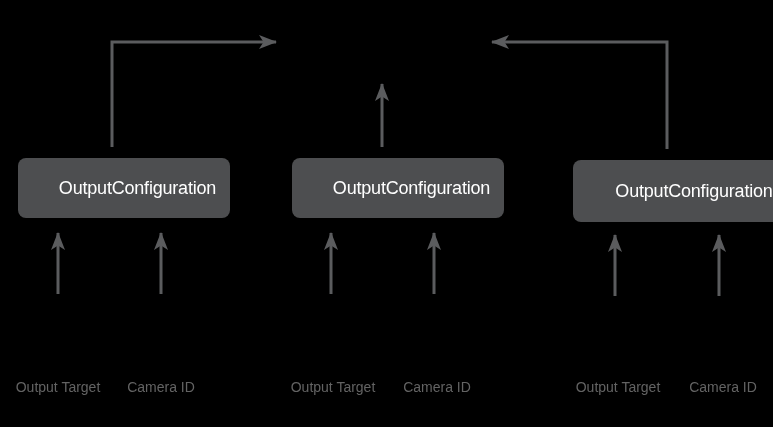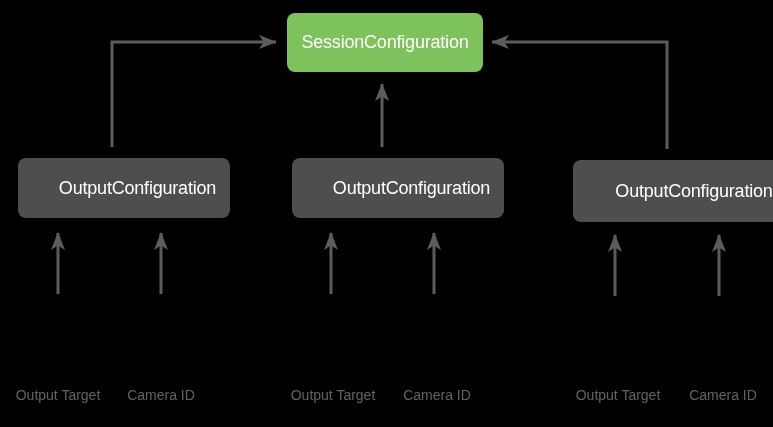--- a/index.html
+++ b/index.html
@@ -39,21 +39,21 @@
   .node.session{
     left:287px;top:13px;width:196px;height:59px;
     background:var(--session-node);
   }
   .node.output{background:var(--output-node);padding-left:27px;}
   .node.out1{left:18px;top:158px;width:185px;height:60px;}
   .node.out2{left:292px;top:158px;width:185px;height:60px;}
   .node.out3{left:573px;top:160px;width:188px;height:62px;}
   .input-label{
     position:absolute;
-    top:388px;
+    top:380px;
     transform:translateX(-50%);
     color:var(--input-label);
     font-size:14px;
     line-height:14px;
     white-space:nowrap;
   }
   .il1{left:58px;}
   .il2{left:161px;}
   .il3{left:333px;}
   .il4{left:437px;}
@@ -77,23 +77,20 @@
     <path class="edge" marker-end="url(#ah)" d="M667,149 V42 H492"></path>
 
     <path class="edge" marker-end="url(#ah)" d="M58,294 V233"></path>
     <path class="edge" marker-end="url(#ah)" d="M161,294 V233"></path>
     <path class="edge" marker-end="url(#ah)" d="M331,294 V233"></path>
     <path class="edge" marker-end="url(#ah)" d="M434,294 V233"></path>
     <path class="edge" marker-end="url(#ah)" d="M615,296 V235"></path>
     <path class="edge" marker-end="url(#ah)" d="M719,296 V235"></path>
   </svg>
 
-  <div class="node session">
-    <span>SessionConfiguration</span>
-  </div>
 
   <div class="node output out1">
     <span>OutputConfiguration</span>
   </div>
   <div class="node output out2">
     <span>OutputConfiguration</span>
   </div>
   <div class="node output out3">
     <span>OutputConfiguration</span>
   </div>

